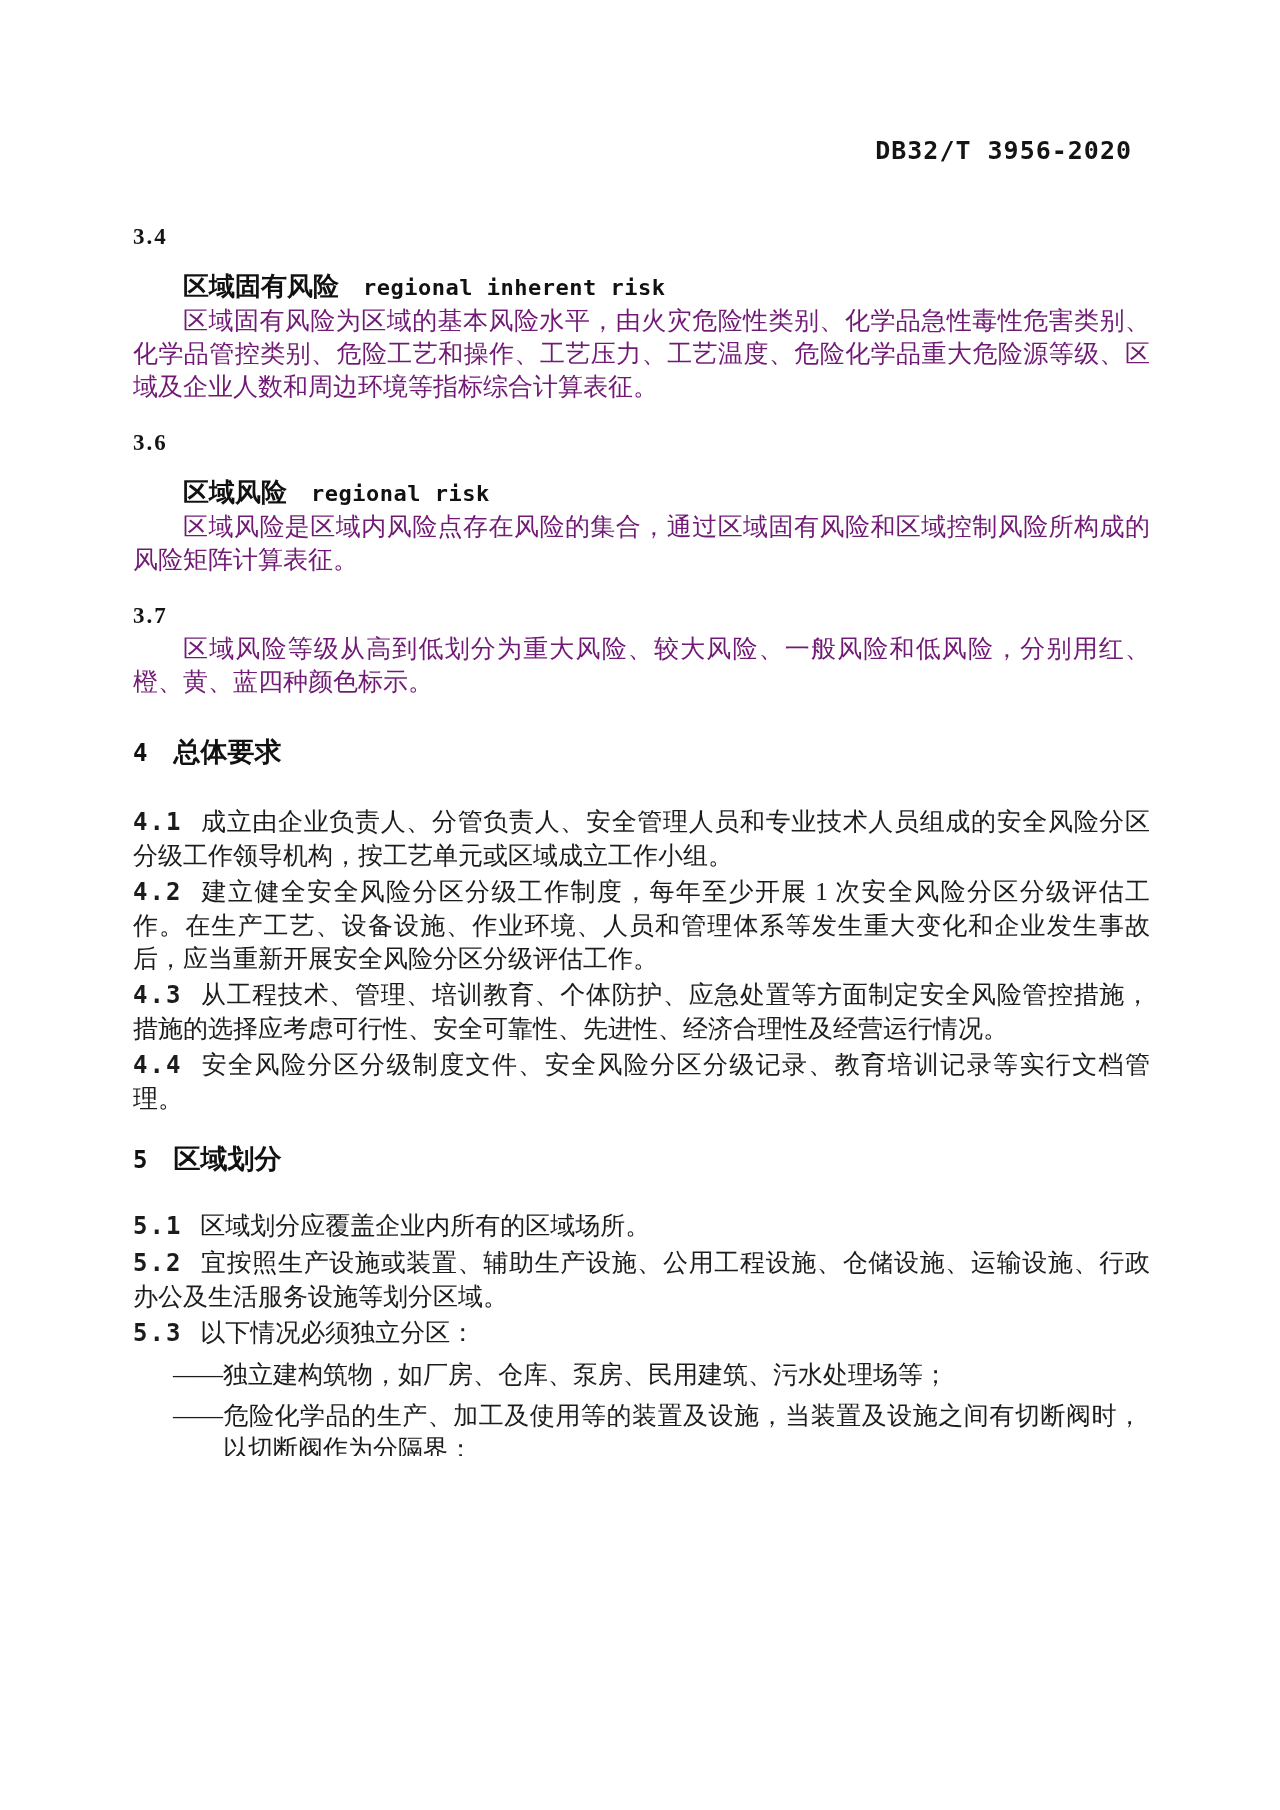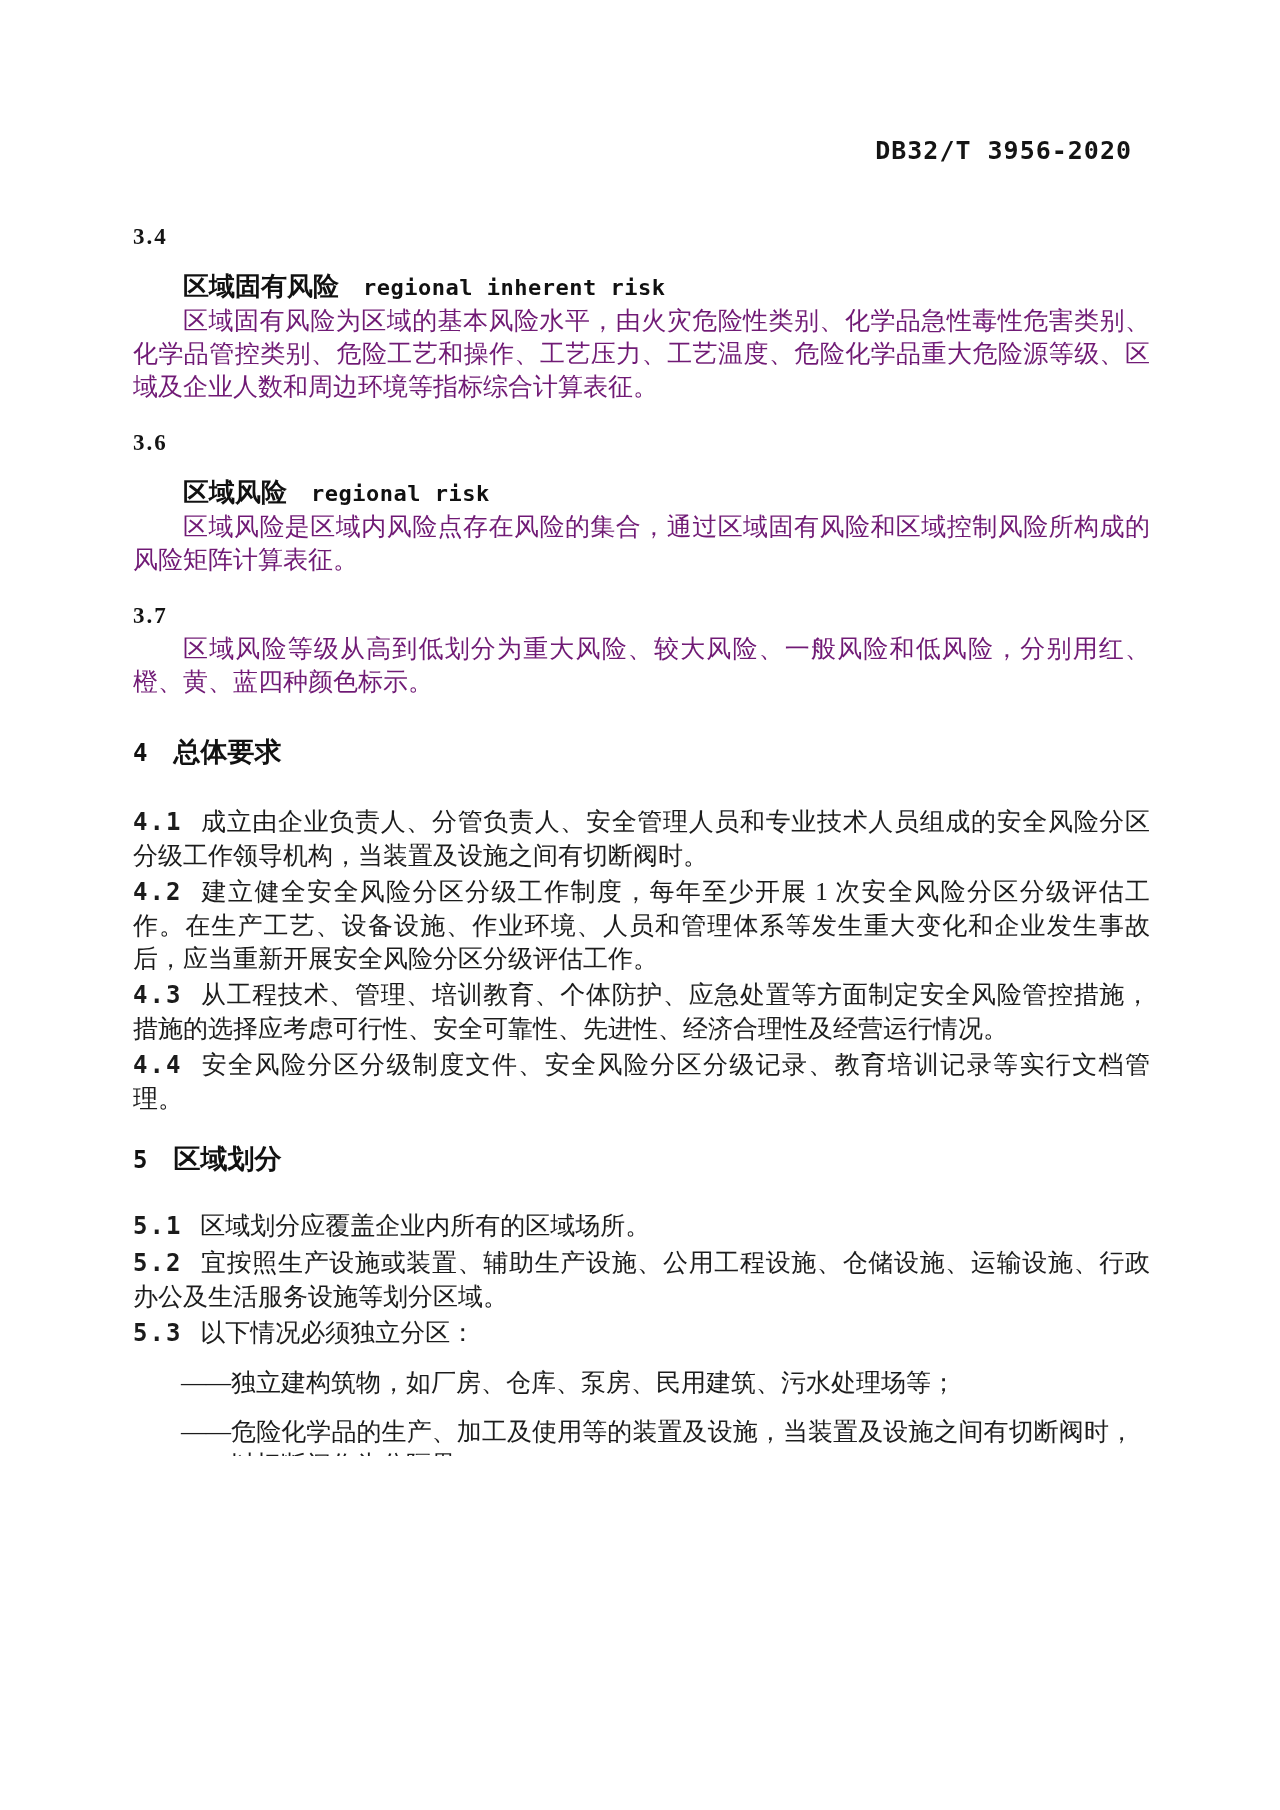--- a/index.html
+++ b/index.html
@@ -93,21 +93,21 @@
   .clause .num {
     font-family: "DejaVu Sans Mono", "Liberation Mono", monospace;
     font-size: 24px;
     font-weight: 600;
     letter-spacing: 2px;
     margin-right: 18px;
   }
 
   
   .dash {
-    margin: 16px;
+    margin: 8px;
     padding-left: 82px;
     text-indent: -50px;
     font-size: 25px;
     line-height: 33px;
     text-align: justify;
     color: #1c1c1c;
   }
 
   .page-num {
     position: absolute;
@@ -162,21 +162,21 @@
       <p class="term-body">区域风险是区域内风险点存在风险的集合，通过区域固有风险和区域控制风险所构成的风险矩阵计算表征。</p>
     </section>
 
     <section>
       <div class="term-num t-next">3.7</div>
       <p class="term-body">区域风险等级从高到低划分为重大风险、较大风险、一般风险和低风险，分别用红、橙、黄、蓝四种颜色标示。</p>
     </section>
 
     <section>
       <h2 class="sec-head"><span class="num">4</span><span>总体要求</span></h2>
-      <p class="clause c-first4"><span class="num">4.1</span><span>成立由企业负责人、分管负责人、安全管理人员和专业技术人员组成的安全风险分区分级工作领导机构，当装置及设施之间有切断阀时。</span></p>
+      <p class="clause c-first4"><span class="num">4.1</span><span>成立由企业负责人、分管负责人、安全管理人员和专业技术人员组成的安全风险分区分级工作领导机构，按工艺单元或区域成立工作小组。</span></p>
       <p class="clause"><span class="num">4.2</span><span>建立健全安全风险分区分级工作制度，每年至少开展 1 次安全风险分区分级评估工作。在生产工艺、设备设施、作业环境、人员和管理体系等发生重大变化和企业发生事故后，应当重新开展安全风险分区分级评估工作。</span></p>
       <p class="clause"><span class="num">4.3</span><span>从工程技术、管理、培训教育、个体防护、应急处置等方面制定安全风险管控措施，措施的选择应考虑可行性、安全可靠性、先进性、经济合理性及经营运行情况。</span></p>
       <p class="clause"><span class="num">4.4</span><span>安全风险分区分级制度文件、安全风险分区分级记录、教育培训记录等实行文档管理。</span></p>
     </section>
 
     <section>
       <h2 class="sec-head sec5"><span class="num">5</span><span>区域划分</span></h2>
       <p class="clause c-first5"><span class="num">5.1</span><span>区域划分应覆盖企业内所有的区域场所。</span></p>
       <p class="clause"><span class="num">5.2</span><span>宜按照生产设施或装置、辅助生产设施、公用工程设施、仓储设施、运输设施、行政办公及生活服务设施等划分区域。</span></p>
       <p class="clause"><span class="num">5.3</span><span>以下情况必须独立分区：</span></p>

